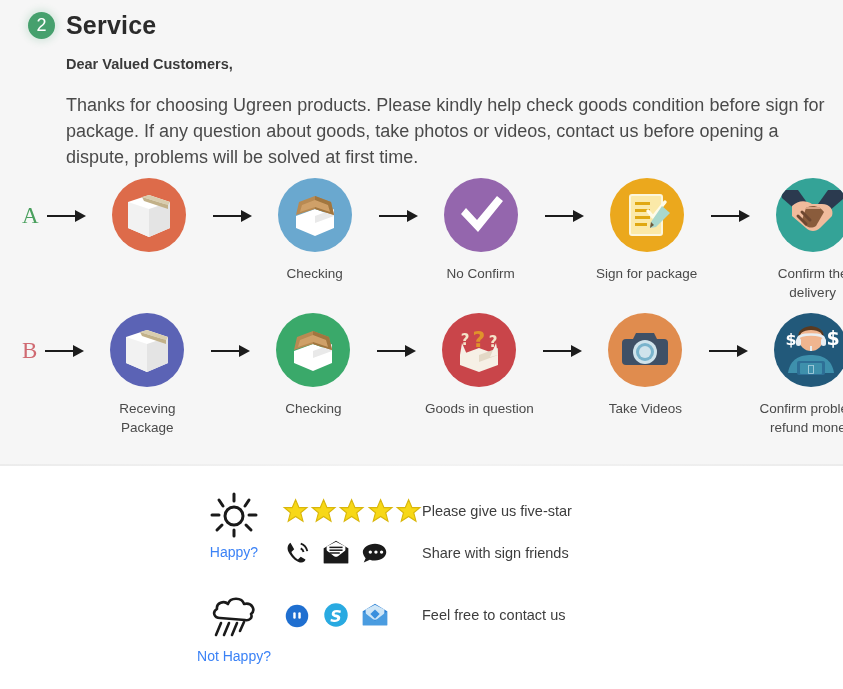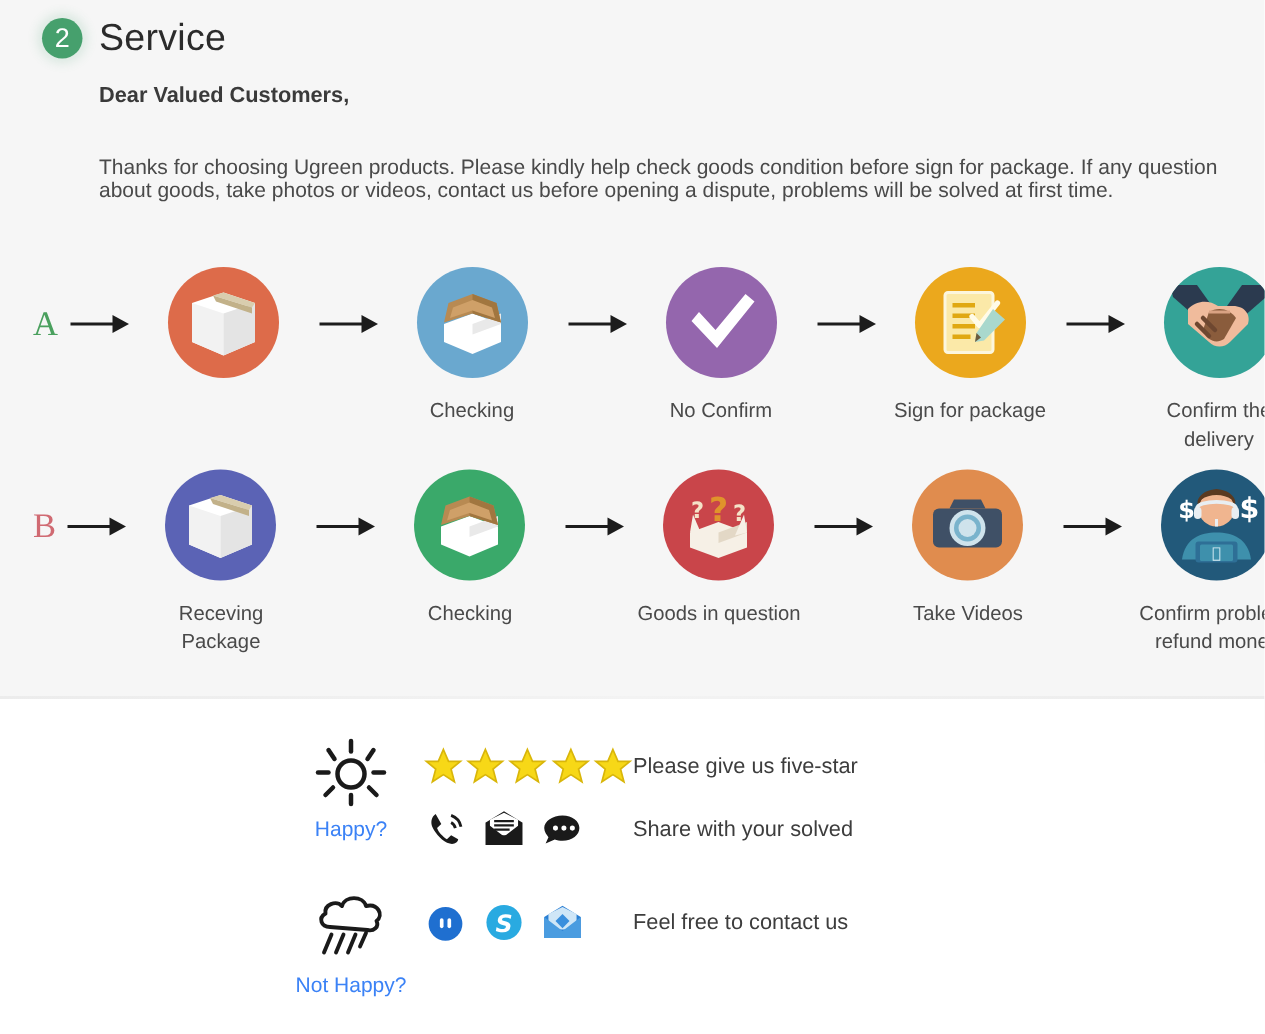--- a/index.html
+++ b/index.html
@@ -21,30 +21,30 @@
     display: flex; align-items: center; gap: 11px;
   }
   .badge-num {
     width: 27px; height: 27px; border-radius: 50%;
     background: #46a06d;
     color: #ffffff; font-size: 18px; line-height: 27px;
     text-align: center; font-weight: 400;
     box-shadow: 0 0 7px 3px rgba(70,160,109,0.16);
   }
   .section-title {
-    font-size: 25px; color: #2b2b2b; font-weight: 400; letter-spacing: .2px;
+    font-size: 25px; color: #2b2b2b; font-weight: 700; letter-spacing: .2px;
   }
 
   .greeting {
     position: absolute; left: 66px; top: 56px;
     font-size: 14.5px; color: #3a3a3a; font-weight: 600;
   }
   .intro {
-    position: absolute; left: 66px; top: 104px; width: 768px;
-    font-size: 14px; line-height: 15px; color: #4a4a4a;
+    position: absolute; left: 66px; top: 92px; width: 768px;
+    font-size: 18px; line-height: 26px; color: #4a4a4a;
   }
 
   
   .flow-row { position: absolute; left: 0; width: 843px; display: flex; align-items: flex-start; }
   .flow-row.row-a { top: 175px; }
   .flow-row.row-b { top: 310px; }
 
   .row-letter {
     width: 34px; text-align: center; font-size: 23px; line-height: 82px;
     font-family: "Liberation Serif", "DejaVu Serif", serif;
@@ -375,21 +375,21 @@
               <path d="M16 6c7 0 12 4 12 9s-5 9-12 9c-2 0-4-.3-5.5-.9L4 26l2-4.5C4.8 20 3 17.6 3 15c0-5 6-9 13-9z" fill="#1a1a1a"></path>
               <circle cx="11" cy="15" r="1.8" fill="#ffffff"></circle>
               <circle cx="17" cy="15" r="1.8" fill="#ffffff"></circle>
               <circle cx="23" cy="15" r="1.8" fill="#ffffff"></circle>
             </svg>
           </div>
         </div>
 
         <div class="msg-col">
           <div class="msg-line">Please give us five-star</div>
-          <div class="msg-line">Share with your solved</div>
+          <div class="msg-line">Share with sign friends</div>
         </div>
       </div>
 
       <div class="contact-row">
         <div class="mood">
           <div class="mood-glyph">
             <svg width="56" height="50" viewBox="0 0 56 50">
               <path d="M14 26 C8 26 6 20 11 17 C10 11 18 8 22 12 C24 5 36 5 38 12 C46 10 50 18 45 22 C47 26 43 29 39 28 Z" fill="none" stroke="#1a1a1a" stroke-width="2.6" stroke-linejoin="round"></path>
               <g stroke="#1a1a1a" stroke-width="2.6" stroke-linecap="round">
                 <line x1="15" y1="31" x2="10" y2="43"></line>

